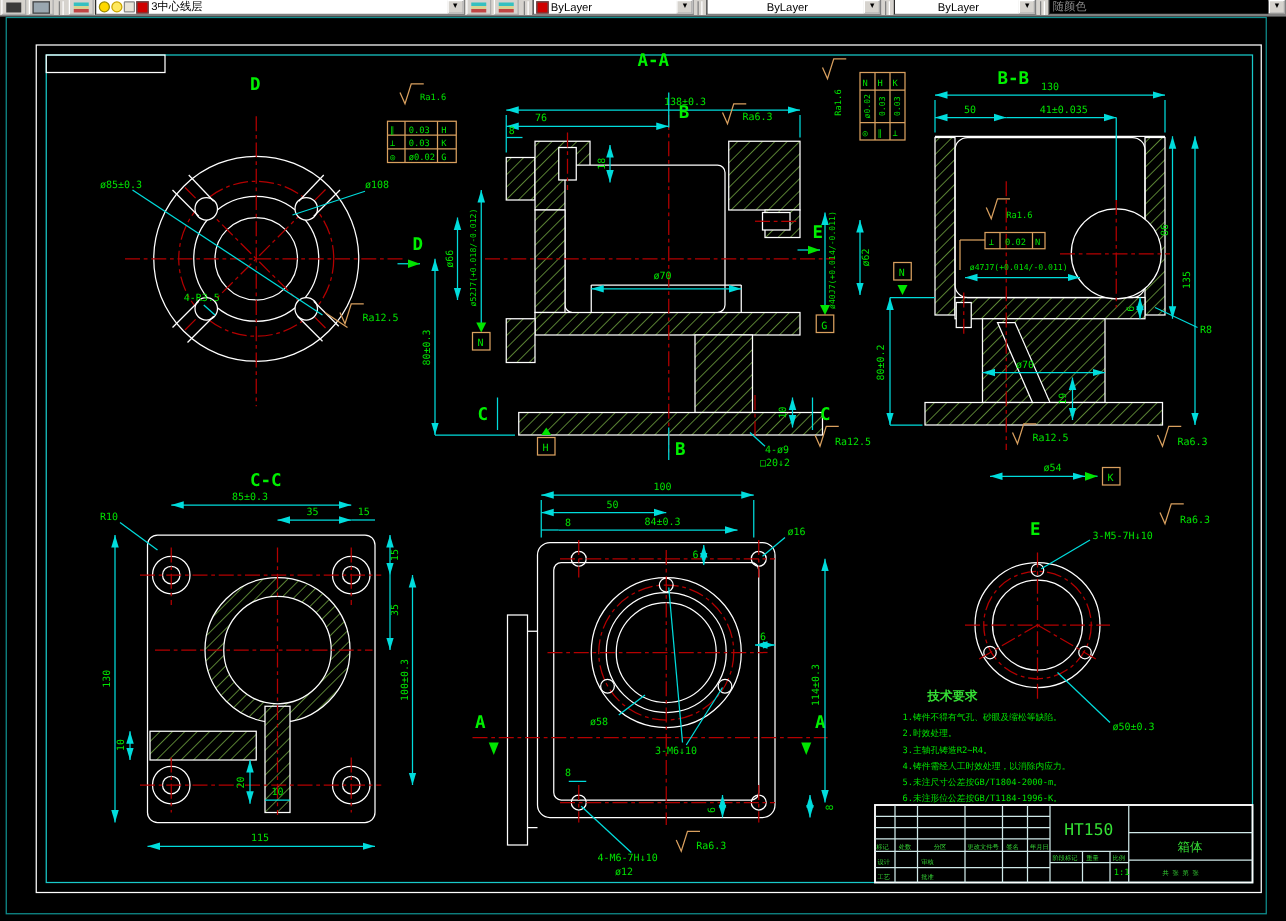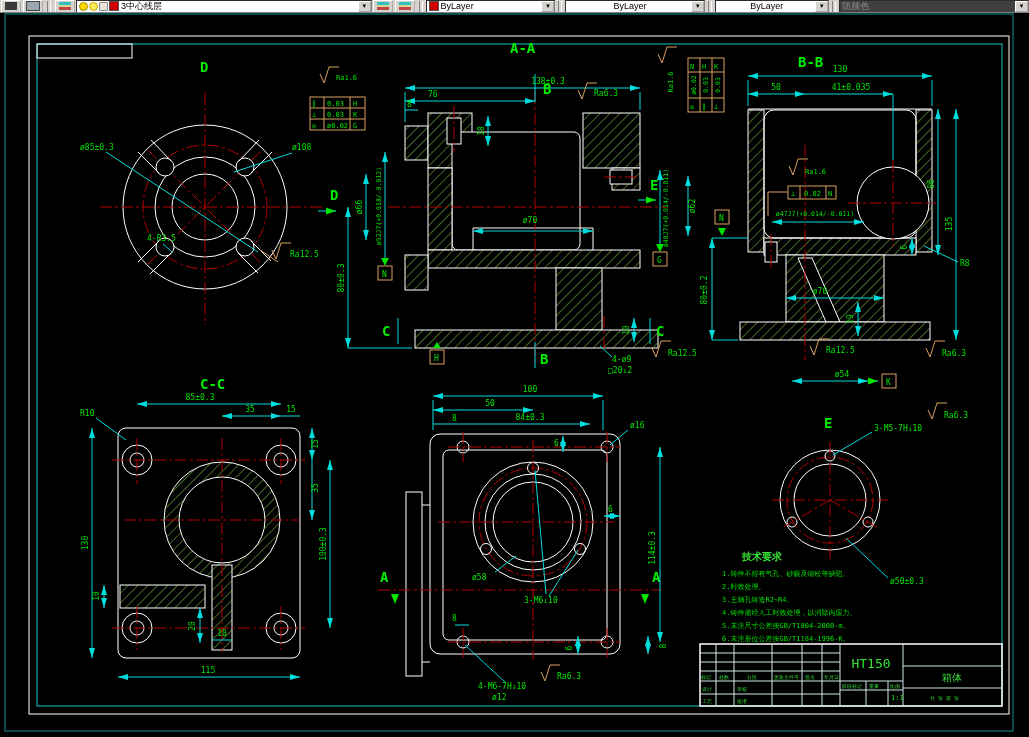--- a/index.html
+++ b/index.html
@@ -1,39 +1,39 @@
 <!DOCTYPE html>
 <html><head>
 <meta charset="utf-8">
 <style>
   html,body{margin:0;padding:0;background:#000;}
   #stage{position:relative;width:1029px;height:737px;background:#000;overflow:hidden;
          font-family:"DejaVu Sans",sans-serif;}
   
   .toolbar{position:absolute;left:0;top:0;width:1029px;height:12px;background:#d6d3ce;
-           display:flex;align-items:center;font-family:"Liberation Sans",sans-serif;
+           display:flex;align-items:flex-end;font-family:"Liberation Sans",sans-serif;
            font-size:9px;overflow:hidden;border-bottom:1px solid #808080;}
   .tbtn{width:18px;height:11px;margin:0 1px;background:#d6d3ce;border:1px outset #fff;
         display:flex;align-items:center;justify-content:center;}
   .sep{width:2px;height:11px;margin:0 3px;border-left:1px solid #808080;border-right:1px solid #fff;}
   .combo{height:11px;background:#fff;border:1px inset #808080;display:flex;align-items:center;
          padding-left:2px;position:relative;overflow:hidden;white-space:nowrap;}
   .combo .cval{flex:1;overflow:hidden;color:#000;}
   .darr{width:11px;height:9px;background:#d6d3ce;border:1px outset #fff;font-size:7px;line-height:8px;
         text-align:center;color:#000;margin-left:auto;}
   .mini{width:7px;height:7px;display:inline-block;margin-right:1px;border-radius:50%;}
   .bulb{background:#ffd800;border:1px solid #9a8a00;}
   .sun{background:#ffe95e;border:1px solid #caa500;border-radius:50%;}
   .lock{background:#e8e4d8;border:1px solid #888;border-radius:1px;}
   .sw{width:8px;height:8px;display:inline-block;background:#d00000;border:1px solid #555;margin-right:2px;}
   .ico{width:12px;height:8px;display:inline-block;}
   .dark{background:#3a3a3a;}
   .mon{background:#9aa7b0;border:1px solid #444;}
   .lyr{background:linear-gradient(#35c0c0 33%,#d8d392 33%,#d8d392 66%,#c04545 66%);}
-  .disabled{background:#404040;}
+  .disabled{background:#000000;}
   .disabled .cval{color:#8a8a8a;}
   
   svg text{font-family:"DejaVu Sans Mono","Liberation Mono",monospace;fill:#00e400;}
   .t8{font-size:8px;} .t7{font-size:7px;} .t65{font-size:6.5px;} .t5{font-size:5px;fill:#35d435;}
   .lbl{font-size:14px;font-weight:bold;fill:#00f000;}
   .big{font-size:13px;fill:#35e035;}
   .med{font-size:10px;fill:#35e035;}
   .w{stroke:#fff;fill:none;stroke-width:1;}
   .hz{fill:url(#h);stroke:#fff;stroke-width:1;}
   .blk{fill:#000;stroke:#fff;stroke-width:1;}

